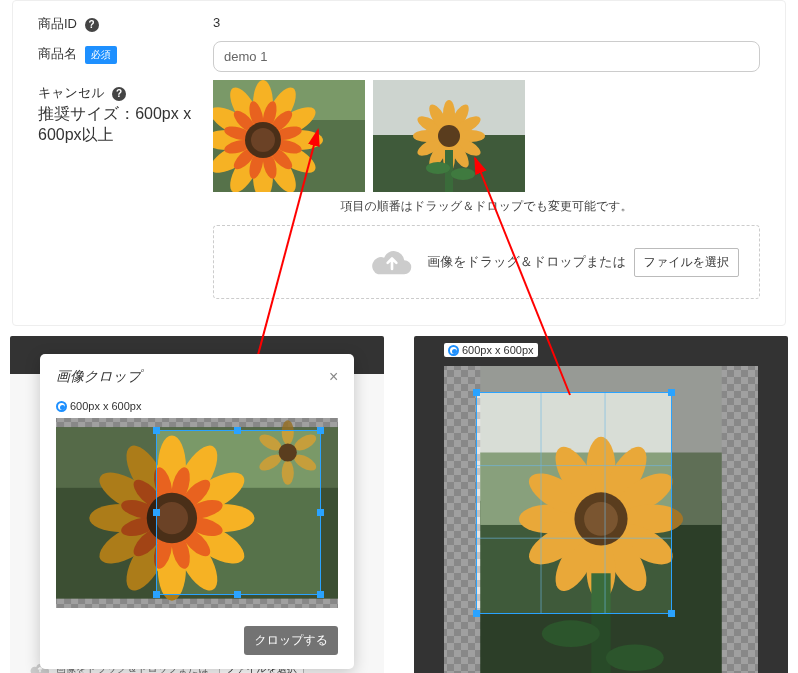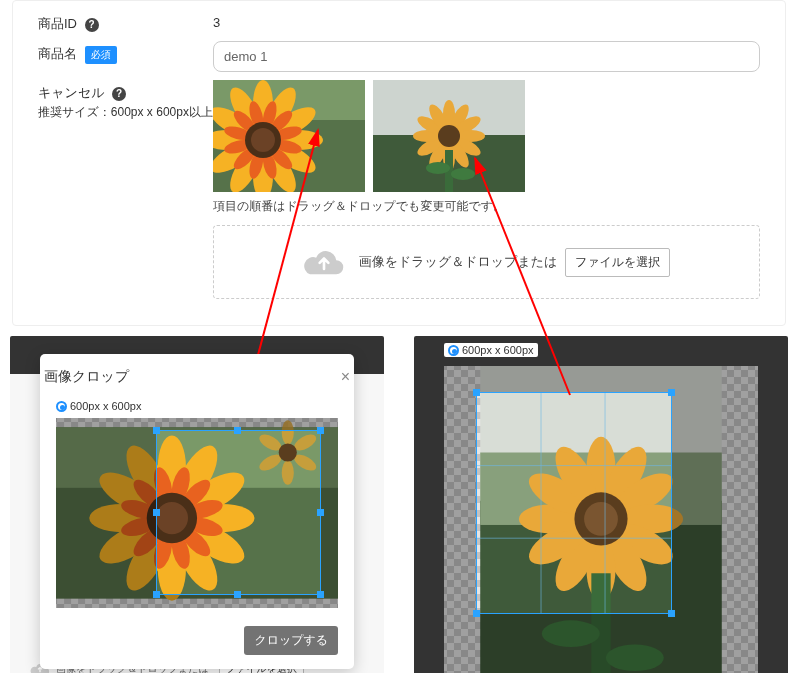--- a/index.html
+++ b/index.html
@@ -7,39 +7,39 @@
     
     
     .top-panel { border: 1px solid #eee; border-radius: 4px; padding: 10px 25px 18px 25px; margin: 0 12px 10px 12px; }
     .form-row { display: flex; align-items: flex-start; margin-bottom: 8px; }
     .label-col { width: 175px; padding-top: 4px; font-size: 13px; color: #333; }
     .value-col { flex: 1; }
     .help-icon { display: inline-block; width: 14px; height: 14px; background: #444; border-radius: 50%; color: #fff; font-size: 10px; font-weight: bold; text-align: center; line-height: 14px; margin-left: 4px; vertical-align: middle; }
     .badge { display: inline-block; background: #1e90ff; color: #fff; font-size: 10px; padding: 2px 6px; border-radius: 2px; margin-left: 4px; vertical-align: middle; }
     .text-input { width: 100%; border: 1px solid #ccc; border-radius: 8px; padding: 7px 10px; font-size: 13px; color: #666; }
     .static-val { padding-top: 4px; color: #333; }
-    .subhint { font-size: 12px; color: #333; margin-top: 2px; }
+    .subhint { font-size: 16px; color: #333; margin-top: 2px; }
     
     .thumbs { display: flex; gap: 8px; margin-bottom: 6px; }
     .thumb { width: 152px; height: 112px; position: relative; overflow: hidden; }
-    .drag-note { font-size: 12px; color: #444; margin-bottom: 10px; }
-    
-    .upload-box { border: 1px dashed #ccc; border-radius: 4px; padding: 20px; display: flex; align-items: center; justify-content: center; gap: 14px; }
+    .drag-note { font-size: 12px; color: #444; margin-bottom: 10px; text-align: center; }
+    
+    .upload-box { border: 1px dashed #ccc; border-radius: 4px; padding: 20px; display: flex; align-items: center; justify-content: flex-end; gap: 14px; }
     .cloud-icon { width: 42px; height: 32px; position: relative; }
     .upload-text { color: #444; font-size: 13px; }
     .file-btn { border: 1px solid #bbb; background: #fff; padding: 5px 9px; font-size: 12px; border-radius: 2px; cursor: pointer; color: #333; margin-left: 4px; }
     
     
     .bottom-wrap { display: flex; gap: 30px; padding: 0 10px; }
     .panel-col { flex: 1; position: relative; background: #333; padding: 28px 8px 8px 8px; border-radius: 2px; min-height: 350px; }
     .panel-bg-light { background:#f7f7f7; position:absolute; top:38px; left:0; right:0; bottom:0; }
     
     
     .modal { position: absolute; top: 18px; left: 8%; width: 84%; background: #fff; border-radius: 5px; box-shadow: 0 4px 16px rgba(0,0,0,.2); z-index: 10; padding: 0; }
-    .modal-head { display:flex; justify-content:space-between; align-items:center; padding: 14px 4px; }
+    .modal-head { display:flex; justify-content:space-between; align-items:center; padding: 14px 16px; font-style: italic; }
     .modal-title { font-size: 14px; color:#333; }
     .modal-close { color:#888; cursor:pointer; font-size:16px; }
     .modal-body { padding: 0 16px 12px 16px; }
     .radio-row { font-size:11px; color:#333; margin-bottom:6px; }
     .radio-dot { display:inline-block; width:11px; height:11px; border-radius:50%; border:2px solid #1e90ff; margin-right:3px; vertical-align:-2px; position:relative;}
     .radio-dot::after { content:""; position:absolute; top:2px; left:2px; width:5px; height:5px; background:#1e90ff; border-radius:50%; }
     .crop-area { background: repeating-conic-gradient(#c3c3c3 0 25%, #e6e6e6 0 50%) 50%/14px 14px; width:100%; position:relative; overflow:hidden; }
     .crop-area.left { height: 190px; }
     .crop-sel { position:absolute; border:1px solid #2aa3ff; box-shadow: 0 0 0 2000px rgba(0,0,0,.3); }
     .crop-handle { position:absolute; width:7px; height:7px; background:#2aa3ff; }

